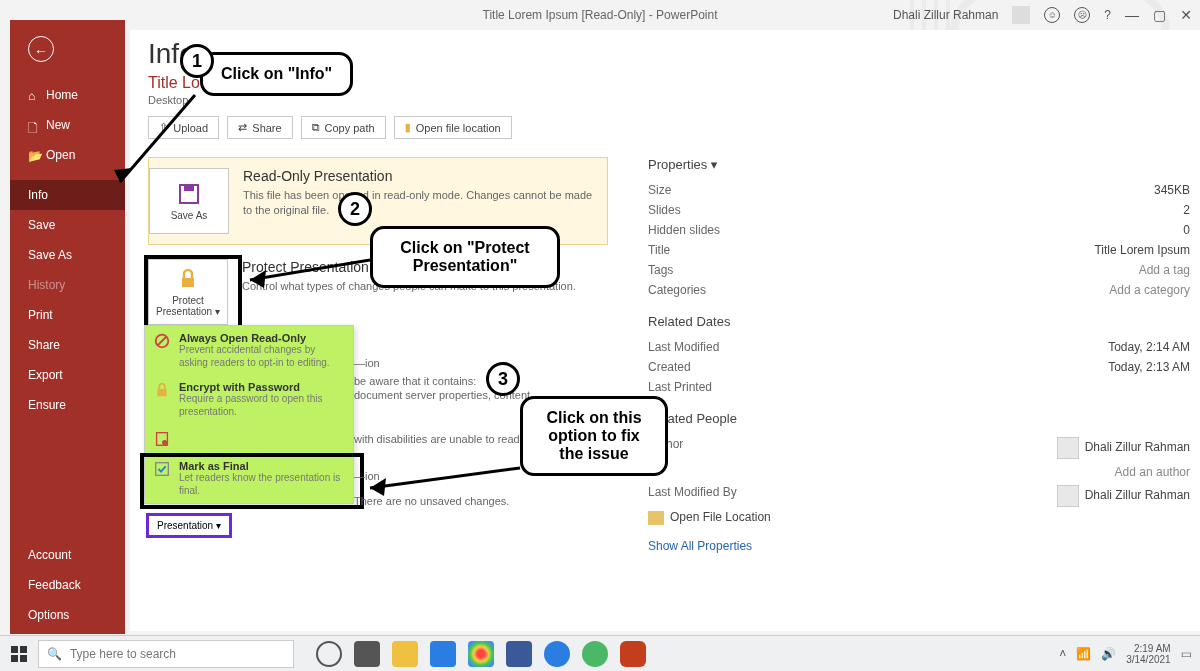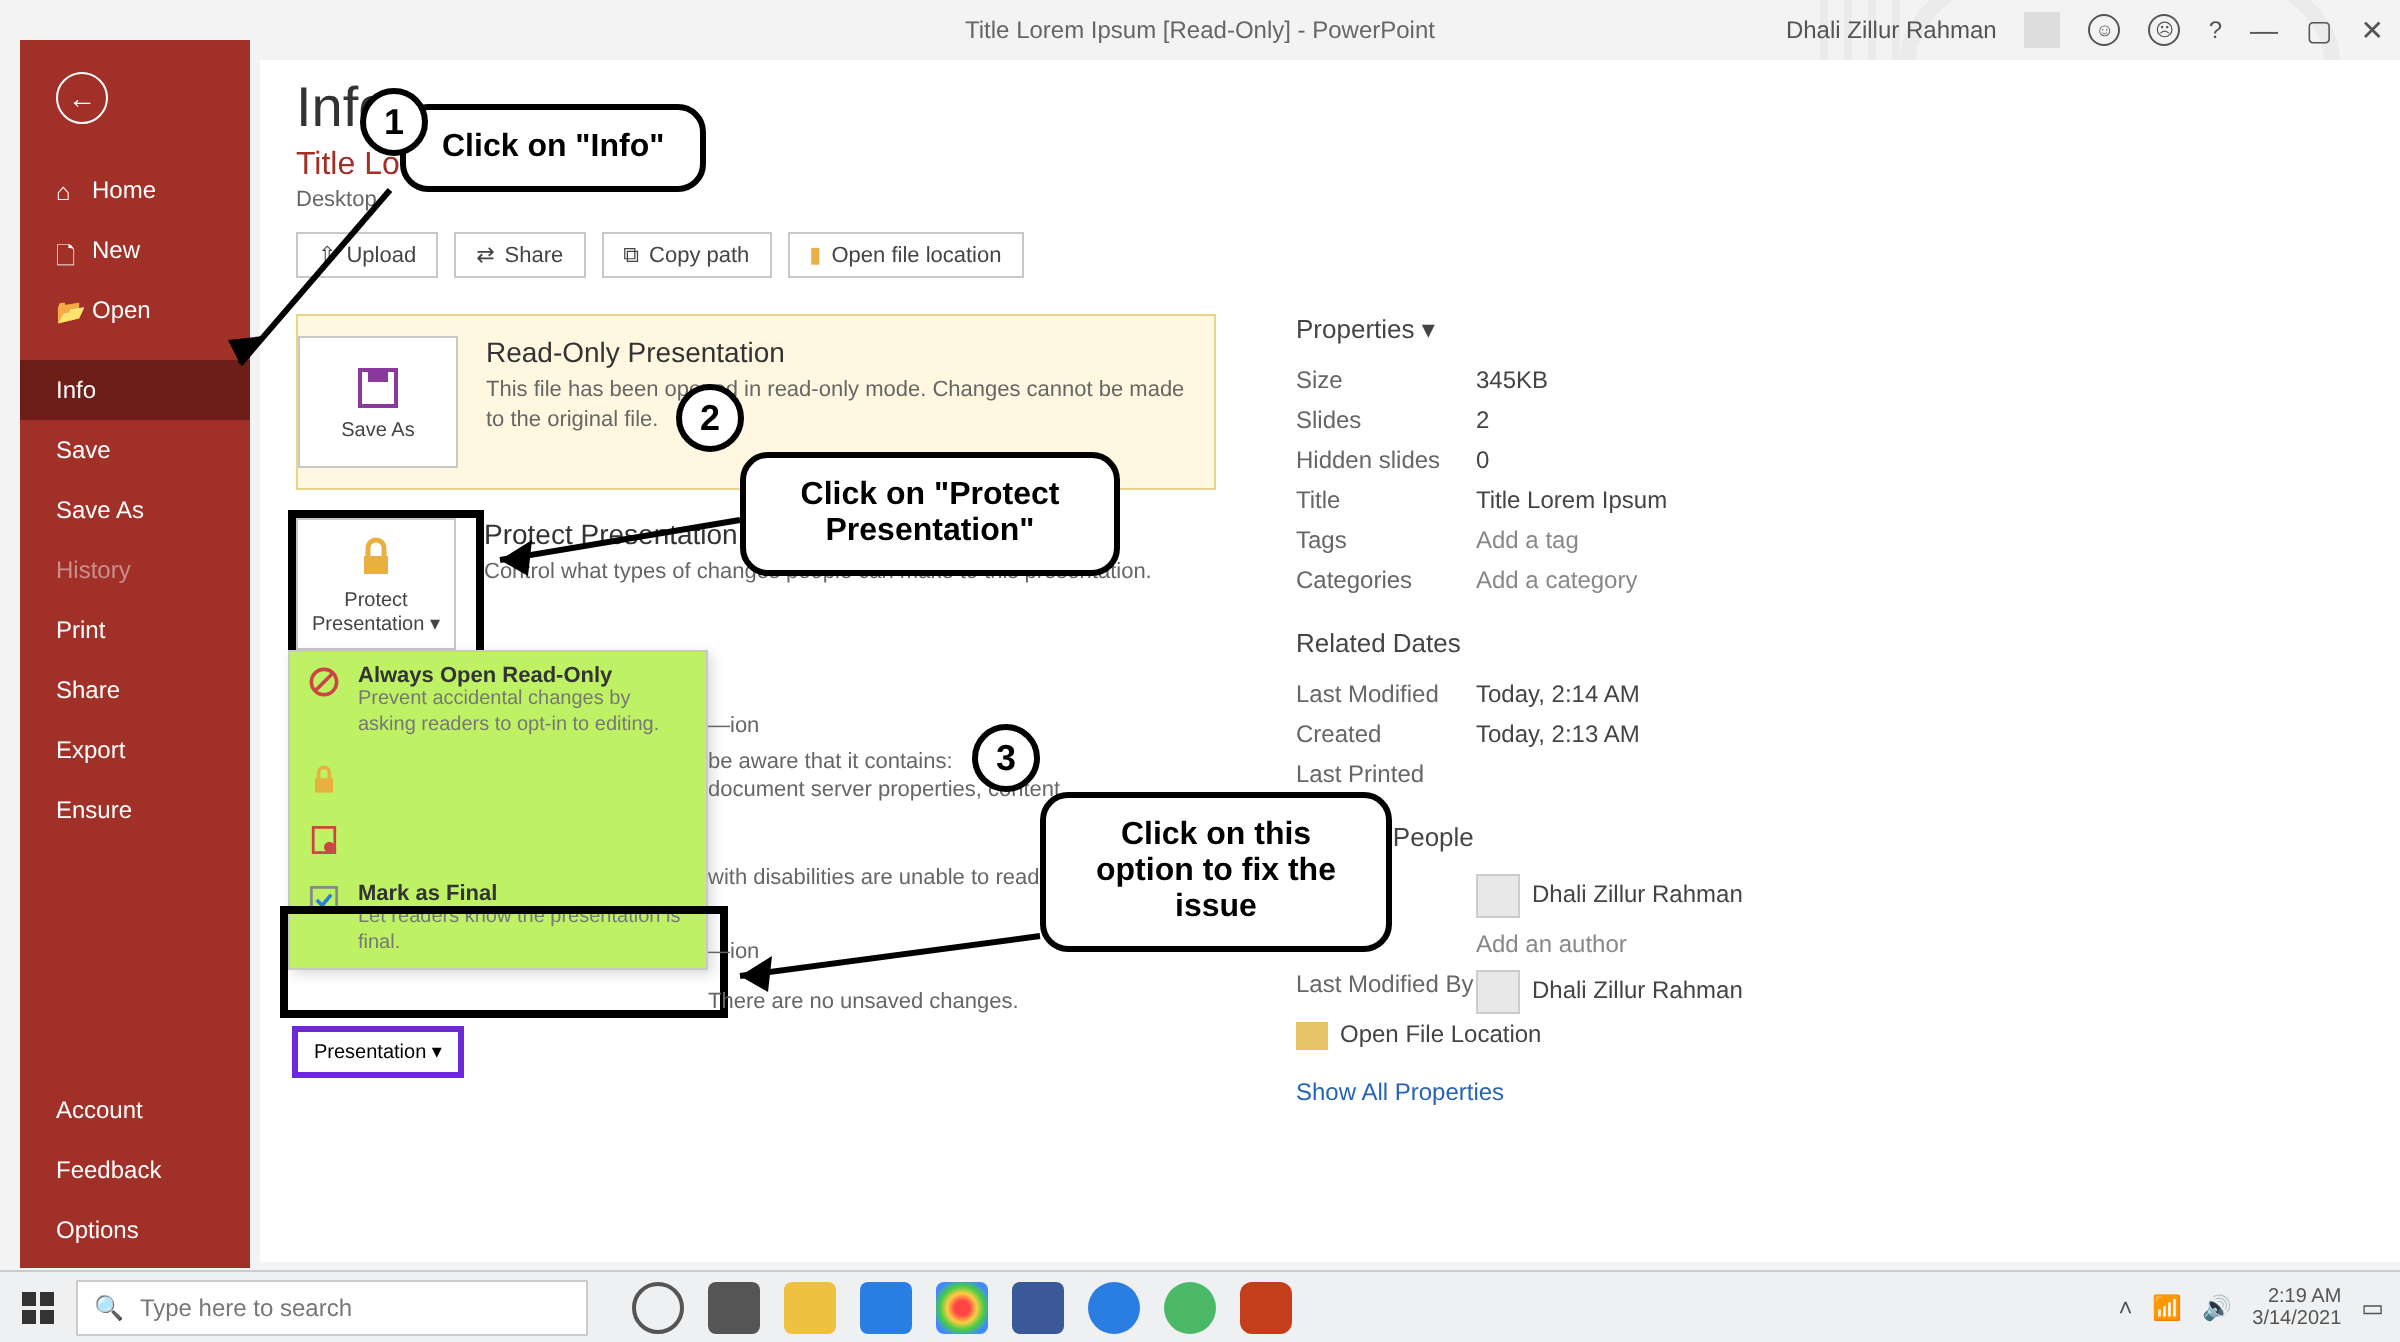--- a/index.html
+++ b/index.html
@@ -53,21 +53,21 @@
 .dd-item .dd-icon { width:18px; height:18px; flex-shrink:0; }
 .dd-item strong { font-size:11px; display:block; color:#333; }
 .dd-item p { color:#777; line-height:1.25; }
 .dd-mark-border { position:absolute; top:296px; left:-8px; width:224px; height:56px; border:4px solid #000; pointer-events:none; }
 
 
 .behind-text { position:absolute; left:206px; font-size:11px; color:#666; }
 
 
 .prop-head { font-size:13px; color:#444; margin-bottom:8px; }
-.prop-row { display:flex; padding:3px 0; }
+.prop-row { display:flex; padding:3px 0;justify-content:space-between; }
 .prop-row .k { width:90px; color:#666; }
 .prop-row .v { color:#444; }
 .prop-row .v.link { color:#888; }
 .prop-section { margin-top:14px; }
 .avatar { width:22px; height:22px; background:#e8e8e8; border:1px solid #ccc; display:inline-block; vertical-align:middle; margin-right:6px; }
 .link-blue { color:#2864b4; font-size:12px; }
 .folder-icon { width:16px; height:14px; background:#e8c468; display:inline-block; margin-right:6px; vertical-align:middle; }
 
 
 .callout { position:absolute; background:#fff; border:3px solid #000; border-radius:14px; padding:10px 18px; font-size:16px; font-weight:600; text-align:center; z-index:50; }
@@ -220,20 +220,24 @@
           <div>
               <strong>Always Open Read-Only</strong>
               <p>Prevent accidental changes by asking readers to opt-in to editing.</p>
             </div>
         </div>
         <div class="dd-item">
           <svg class="dd-icon" viewBox="0 0 20 20">
               <rect x="5" y="9" width="10" height="8" fill="#e8b040"></rect>
               <path d="M7 9V6a3 3 0 016 0v3" fill="none" stroke="#e8b040" stroke-width="2"></path>
             </svg>
+          <div>
+              <strong>Encrypt with Password</strong>
+              <p>Require a password to open this presentation.</p>
+            </div>
         </div>
         <div class="dd-item">
           <svg class="dd-icon" viewBox="0 0 20 20">
               <rect x="4" y="3" width="12" height="14" fill="none" stroke="#c44" stroke-width="1.5"></rect>
               <circle cx="13" cy="14" r="3" fill="#c44"></circle>
             </svg>
         </div>
         <div class="dd-item">
           <svg class="dd-icon" viewBox="0 0 20 20">
               <rect x="3" y="3" width="14" height="14" fill="none" stroke="#888" stroke-width="1.5"></rect>
@@ -325,21 +329,21 @@
   </svg>
 
 <div class="step-num" style="top:192px;left:338px">2</div>
 <div class="callout" style="top:226px;left:370px;width:190px">Click on "Protect Presentation"</div>
 <svg class="arrow" style="top:250px;left:240px" width="140" height="40">
     <line x1="130" y1="10" x2="10" y2="30" stroke="#000" stroke-width="3"></line>
     <polygon points="10,30 26,20 24,38" fill="#000"></polygon>
   </svg>
 
 <div class="step-num" style="top:362px;left:486px">3</div>
-<div class="callout" style="top:396px;left:520px;width:176px">Click on this option to fix the issue</div>
+<div class="callout" style="top:396px;left:520px;width:148px">Click on this option to fix the issue</div>
 <svg class="arrow" style="top:460px;left:360px" width="170" height="40">
     <line x1="160" y1="8" x2="10" y2="28" stroke="#000" stroke-width="3"></line>
     <polygon points="10,28 26,18 24,36" fill="#000"></polygon>
   </svg>
 
 <div class="taskbar">
   <div class="win-btn">
       <svg width="16" height="16" viewBox="0 0 16 16">
         <rect x="0" y="0" width="7" height="7" fill="#333"></rect>
         <rect x="9" y="0" width="7" height="7" fill="#333"></rect>

